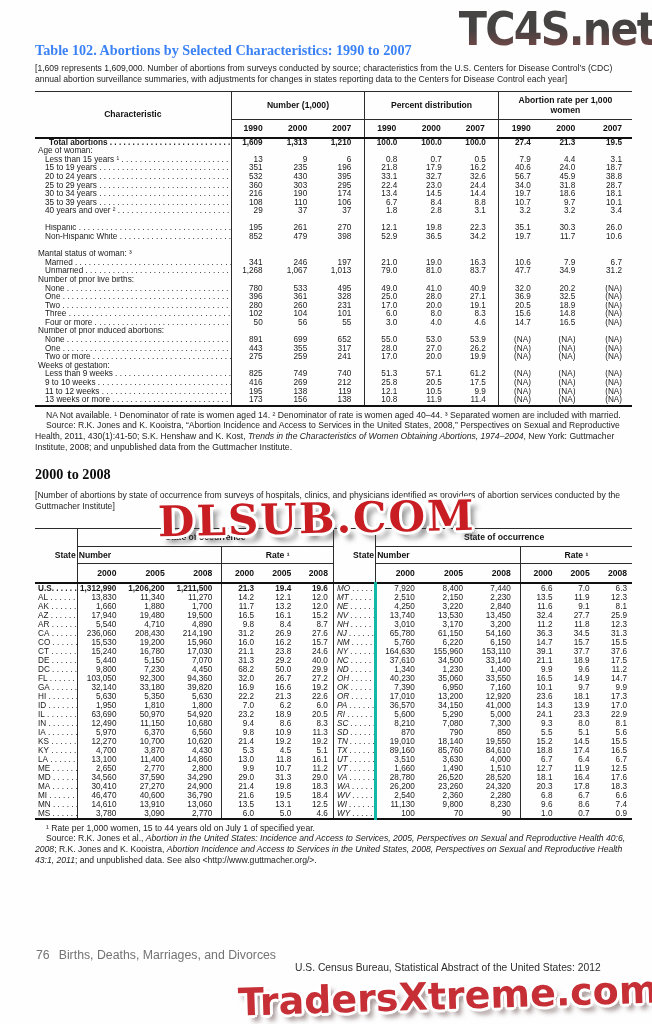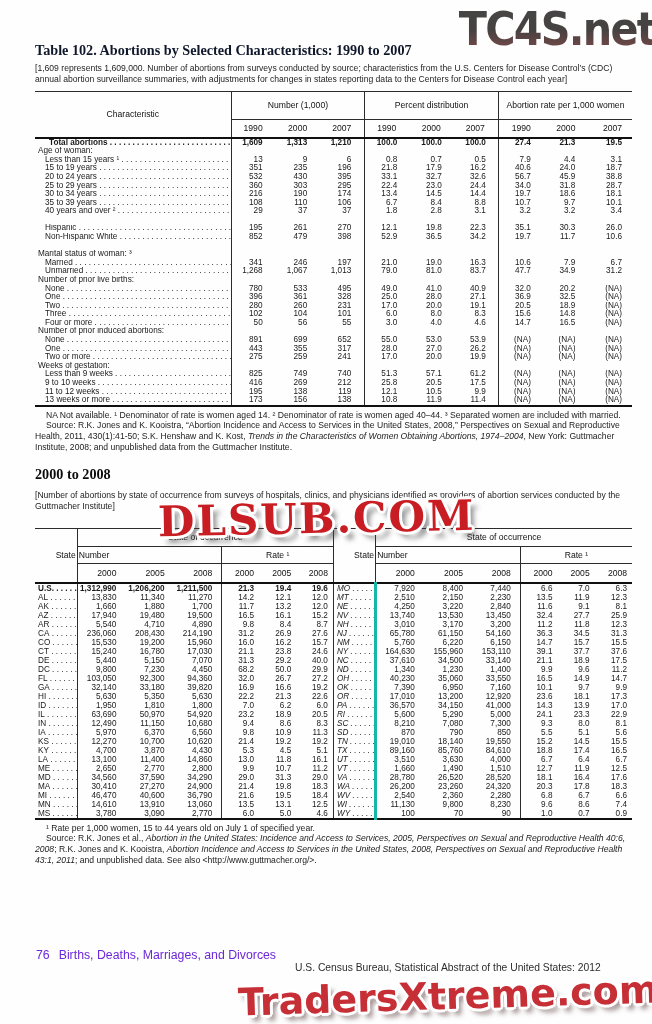--- a/index.html
+++ b/index.html
@@ -6,35 +6,35 @@
   body {
     width:652px; height:1024px; position:relative; overflow:hidden;
     background:#fefefe; color:#191919;
     font-family:"Liberation Sans", sans-serif;
     -webkit-font-smoothing:antialiased;
   }
   .content { position:absolute; left:35px; top:42px; width:597px; }
 
   
   .h1 { margin:0 0 5px; font-family:"Liberation Serif", serif; font-weight:bold;
-        font-size:14.2px; line-height:16px; color:#0f172a; }
+        font-size:14.2px; line-height:16px; color:#3b82f6; }
   .bracket-note { font-size:8.6px; line-height:10.8px; margin:0 0 6px; color:#1d1d1d; }
   .fn  { margin:3px 0 0; font-size:8.6px; line-height:10.6px; text-indent:11px; color:#1b1b1b; }
   .src { margin-top:0; }
 
   .h2block { margin-top:14px; }
   .h2line1 { position:relative; height:18px; font-family:"Liberation Serif", serif;
              font-weight:bold; font-size:14.2px; line-height:16px; color:#0c0c0c; }
   .fragR { position:absolute; left:360px; top:0; }
   .h2line2 { font-family:"Liberation Serif", serif; font-weight:bold; font-size:14.2px;
              line-height:17px; color:#0c0c0c; margin-bottom:7px; }
 
   
   table { border-collapse:collapse; table-layout:fixed; width:597px; }
-  th { font-weight:normal; }
+  th { font-weight:bold; }
   tbody td { font-size:8.2px; height:8.5px; line-height:8.6px; vertical-align:bottom;
              padding:0; white-space:nowrap; overflow:hidden; }
   .bold, tr.row-total td { font-weight:bold; }
   .lblwrap { display:flex; align-items:baseline; width:100%; }
   .lblwrap .t { white-space:pre; }
   .dots { flex:1 1 auto; overflow:hidden; white-space:nowrap; }
   .dots::before { content:"\00a0. . . . . . . . . . . . . . . . . . . . . . . . . . . . . . . . . . . . . . . . . . . . . . . . . . . . . . . ."; }
 
   
   #t102 { border-top:1px solid #2b2b2b; border-bottom:2px solid #101010; margin-bottom:1px; }
@@ -75,21 +75,21 @@
   #t103 .yr103 th.hyr { padding-right:5px; }
   #t103 tbody td { height:9px; line-height:9px; }
   #t103 td.st  { border-right:1px solid #2b2b2b; }
   #t103 td.st2 { border-left:1px solid #2b2b2b; border-right:3px solid #14b8a6;font-style:italic; }
   #t103 .stwrap { padding-left:3px; }
   #t103 td.nm { text-align:right; padding-right:9px; }
   #t103 td.nm.d { border-right:1px solid #2b2b2b; }
   #t103 td.rt { text-align:right; padding-right:5px; }
 
   
-  .footer-left { position:absolute; left:36px; top:948px; font-size:12.3px; color:#6d28d9; }
+  .footer-left { position:absolute; left:36px; top:948px; font-size:12.3px; color:#737373; }
   .footer-left .pgnum { margin-right:9px; }
   .census { position:absolute; left:295px; top:962px; font-size:10.3px; color:#2c2c2c; }
 
   
   .wm { position:absolute; white-space:nowrap; z-index:50; }
   .wm-top {
     top:1px; right:-3px;
     font-family:"DejaVu Sans", sans-serif; font-weight:bold; font-size:47px; letter-spacing:-2px;
     transform:scaleX(.88); transform-origin:100% 50%;
     color:#4a4544;

